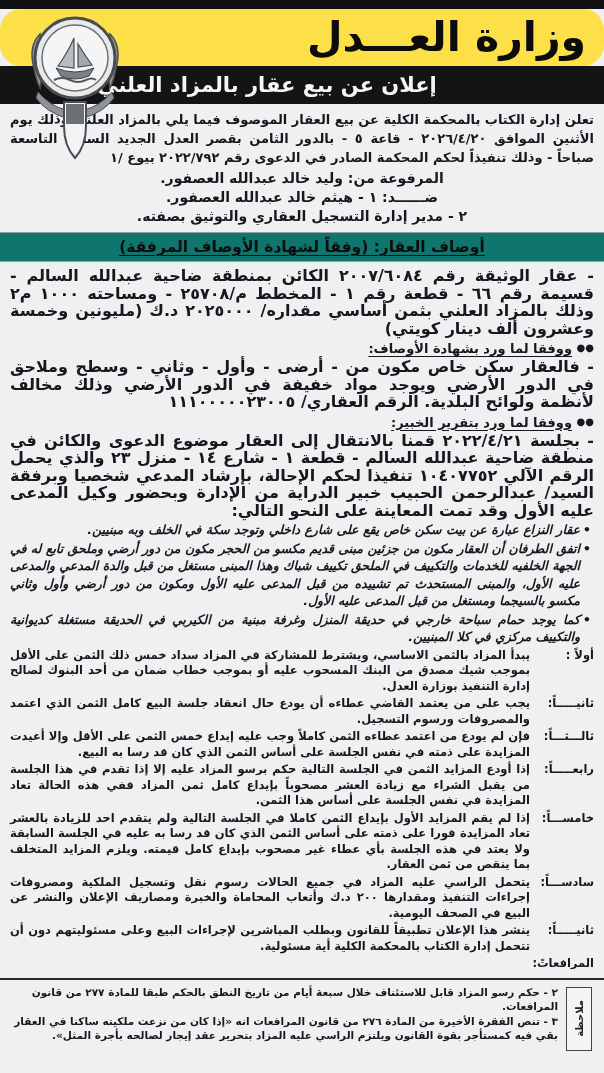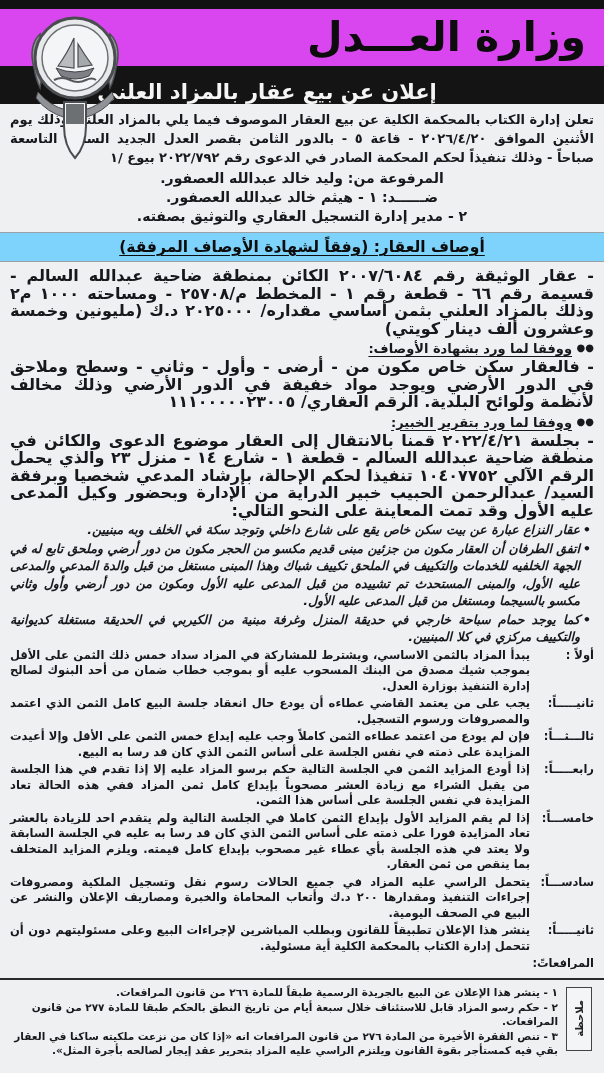--- a/index.html
+++ b/index.html
@@ -9,31 +9,32 @@
     margin:0 auto;
     background:#eef0f2;
     font-family:"DejaVu Sans",sans-serif;
     color:#16181b;
     overflow:hidden;
     direction:rtl;
   }
   
   .topbar{height:9px;background:#111;}
   .masthead{
-    height:57px;background:#d946ef;
+    height:57px;background:#fde047;
     display:flex;align-items:center;justify-content:flex-start;
     padding:0 18px 0 140px;
+    border-radius:21px;
   }
   .ministry-title{
     font-size:41px;font-weight:bold;line-height:1;
     letter-spacing:1px;color:#0c0c0c;white-space:nowrap;
   }
   .banner{
     height:38px;background:#141414;
-    display:flex;align-items:flex-end;justify-content:center;
+    display:flex;align-items:center;justify-content:center;
     padding-left:0;padding-right:0;
   }
   .banner-title{
     color:#f5f5f5;font-size:21px;font-weight:bold;
     margin-right:70px; 
   }
   .emblem{
     position:absolute;top:6px;right:auto;left:26px;width:98px;height:158px;
     z-index:5;
   }
@@ -42,21 +43,21 @@
   .para{
     font-size:13px;line-height:19px;font-weight:bold;
     text-align:justify;margin:0 0 2px 0;
   }
   .centered-line{
     font-size:14px;line-height:19px;font-weight:bold;
     text-align:center;margin:0;
   }
   .label-inline{font-weight:bold;}
   .section-band{
-    background:#7dd3fc;border-top:1px solid #9aa0a6;border-bottom:1px solid #9aa0a6;
+    background:#0f766e;border-top:1px solid #9aa0a6;border-bottom:1px solid #9aa0a6;
     text-align:center;margin:6px -10px 5px -10px;padding:4px 0 5px 0;
   }
   .section-band .t{
     font-size:15.5px;font-weight:bold;color:#0d0d0d;
   }
   .underlined{text-decoration:underline;text-underline-offset:3px;}
   .smallpara{
     font-size:16px;line-height:17.5px;font-weight:bold;
     text-align:justify;margin:2px 0;
   }
@@ -218,20 +219,19 @@
       <div class="clause">
         <span class="clause-label">المرافعاتً:</span>
       </div>
     </div>
 
     <div class="notes">
       <div class="note-side-box">
         <span class="note-side-label">ملاحظة</span>
       </div>
       <div class="note-lines">
-        <p class="note-line">١ - ينشر هذا الإعلان عن البيع بالجريدة الرسمية طبقاً للمادة ٢٦٦ من قانون المرافعات.</p>
         <p class="note-line">٢ - حكم رسو المزاد قابل للاستئناف خلال سبعة أيام من تاريخ النطق بالحكم طبقا للمادة ٢٧٧ من قانون المرافعات.</p>
         <p class="note-line">٣ - تنص الفقرة الأخيرة من المادة ٢٧٦ من قانون المرافعات انه «إذا كان من نزعت ملكيته ساكنا في العقار بقي فيه كمستأجر بقوة القانون ويلتزم الراسي عليه المزاد بتحرير عقد إيجار لصالحه بأجرة المثل».</p>
       </div>
     </div>
 
   </div>
 </div>
 
 </body></html>

